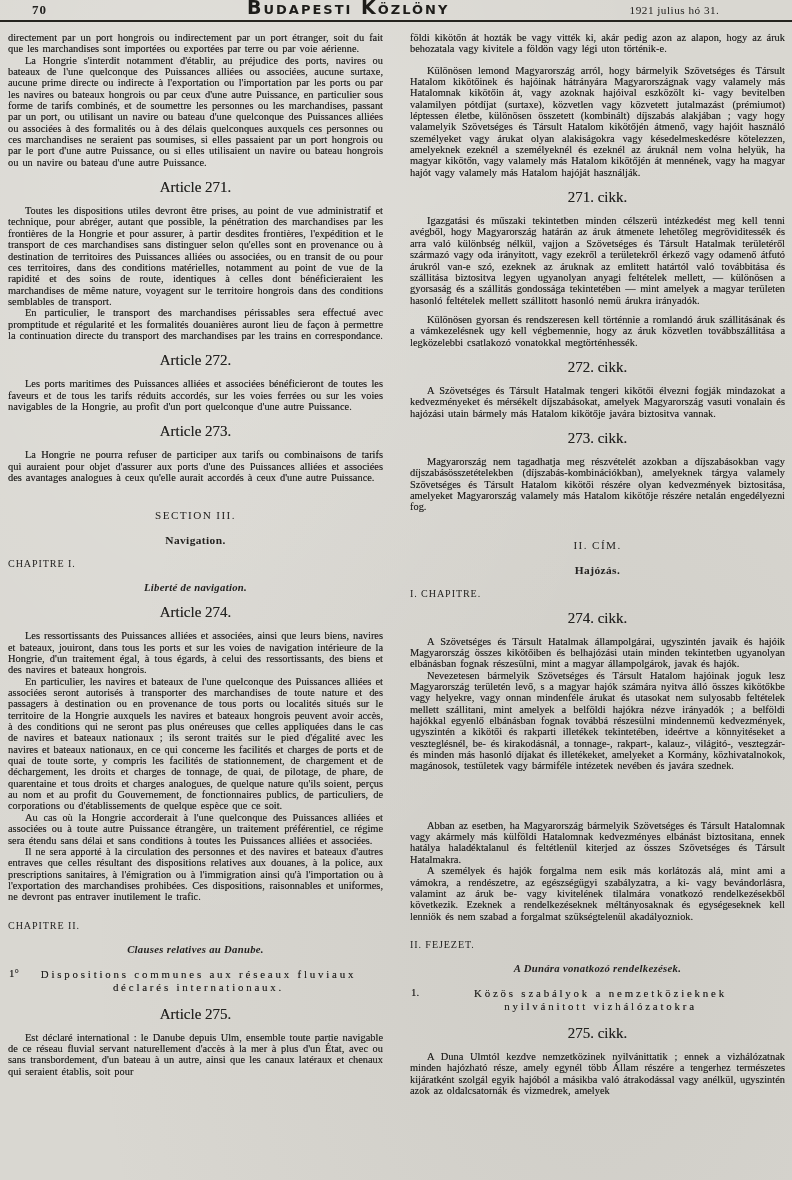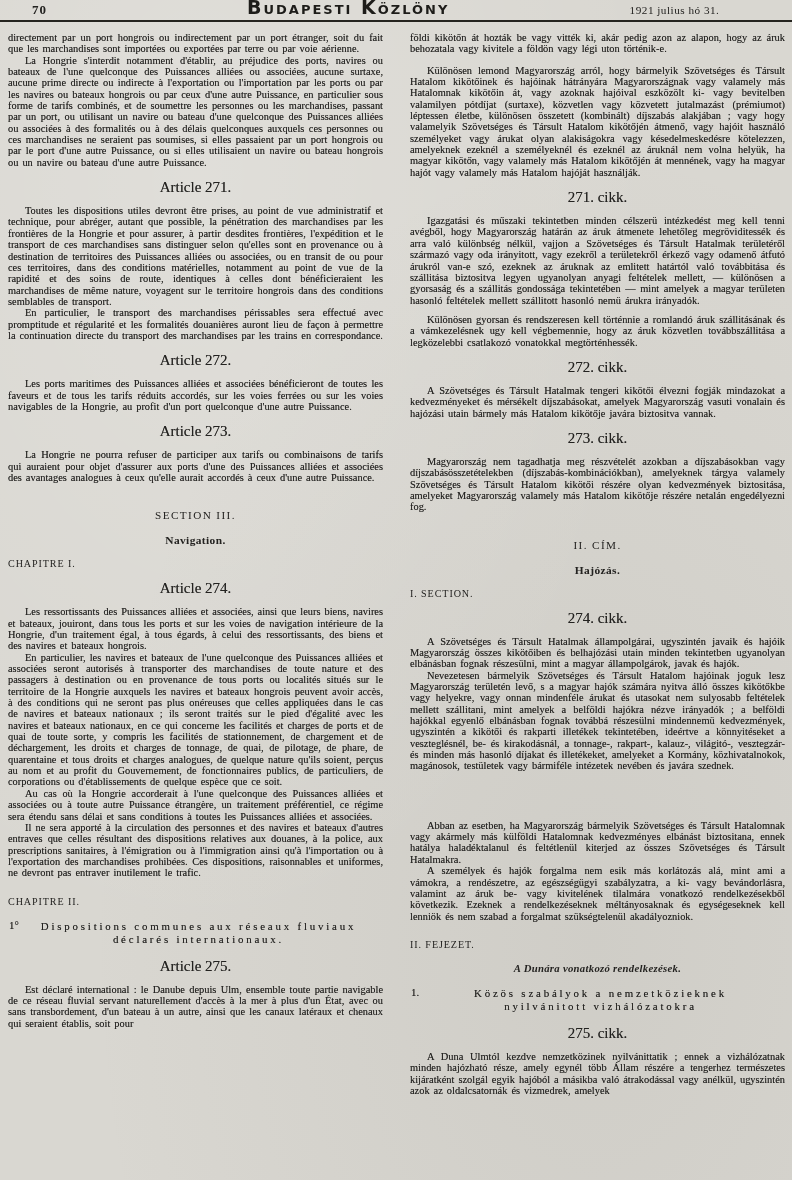--- a/index.html
+++ b/index.html
@@ -79,47 +79,49 @@
       <div class="b-art">Article 271.</div>
       <p class="b-para">Toutes les dispositions utiles devront être prises, au point de vue administratif et technique, pour abréger, autant que possible, la pénétration des marchandises par les frontières de la Hongrie et pour assurer, à partir desdites frontières, l'expédition et le transport de ces marchandises sans distinguer selon qu'elles sont en provenance ou à destination de territoires des Puissances alliées ou associées, ou en transit de ou pour ces territoires, dans des conditions matérielles, notamment au point de vue de la rapidité et des soins de route, identiques à celles dont bénéficieraient les marchandises de même nature, voyagent sur le territoire hongrois dans des conditions semblables de transport.</p>
       <p class="b-para">En particulier, le transport des marchandises périssables sera effectué avec promptitude et régularité et les formalités douanières auront lieu de façon à permettre la continuation directe du transport des marchandises par les trains en correspondance.</p>
       <div class="b-art">Article 272.</div>
       <p class="b-para">Les ports maritimes des Puissances alliées et associées bénéficieront de toutes les faveurs et de tous les tarifs réduits accordés, sur les voies ferrées ou sur les voies navigables de la Hongrie, au profit d'un port quelconque d'une autre Puissance.</p>
       <div class="b-art">Article 273.</div>
       <p class="b-para">La Hongrie ne pourra refuser de participer aux tarifs ou combinaisons de tarifs qui auraient pour objet d'assurer aux ports d'une des Puissances alliées et associées des avantages analogues à ceux qu'elle aurait accordés à ceux d'une autre Puissance.</p>
       <div class="b-sec">SECTION III.</div>
       <div class="b-nav">Navigation.</div>
       <div class="b-chap">CHAPITRE I.</div>
+      <div class="b-ital">Liberté de navigation.</div>
       <div class="b-art">Article 274.</div>
       <p class="b-para">Les ressortissants des Puissances alliées et associées, ainsi que leurs biens, navires et bateaux, jouiront, dans tous les ports et sur les voies de navigation intérieure de la Hongrie, d'un traitement égal, à tous égards, à celui des ressortissants, des biens et des navires et bateaux hongrois.</p>
       <p class="b-para">En particulier, les navires et bateaux de l'une quelconque des Puissances alliées et associées seront autorisés à transporter des marchandises de toute nature et des passagers à destination ou en provenance de tous ports ou localités situés sur le territoire de la Hongrie auxquels les navires et bateaux hongrois peuvent avoir accès, à des conditions qui ne seront pas plus onéreuses que celles appliquées dans le cas de navires et bateaux nationaux ; ils seront traités sur le pied d'égalité avec les navires et bateaux nationaux, en ce qui concerne les facilités et charges de ports et de quai de toute sorte, y compris les facilités de stationnement, de chargement et de déchargement, les droits et charges de tonnage, de quai, de pilotage, de phare, de quarentaine et tous droits et charges analogues, de quelque nature qu'ils soient, perçus au nom et au profit du Gouvernement, de fonctionnaires publics, de particuliers, de corporations ou d'établissements de quelque espèce que ce soit.</p>
       <p class="b-para">Au cas où la Hongrie accorderait à l'une quelconque des Puissances alliées et associées ou à toute autre Puissance étrangère, un traitement préférentiel, ce régime sera étendu sans délai et sans conditions à toutes les Puissances alliées et associées.</p>
       <p class="b-para">Il ne sera apporté à la circulation des personnes et des navires et bateaux d'autres entraves que celles résultant des dispositions relatives aux douanes, à la police, aux prescriptions sanitaires, à l'émigration ou à l'immigration ainsi qu'à l'importation ou à l'exportation des marchandises prohibées. Ces dispositions, raisonnables et uniformes, ne devront pas entraver inutilement le trafic.</p>
       <div class="b-chap b-chap2">CHAPITRE II.</div>
+      <div class="b-ital">Clauses relatives au Danube.</div>
       <div class="b-spread">
         <span class="spread-marker">1°</span>
         <span>Dispositions communes aux réseaux fluviaux déclarés internationaux.</span>
       </div>
       <div class="b-art">Article 275.</div>
       <p class="b-para">Est déclaré international : le Danube depuis Ulm, ensemble toute partie navigable de ce réseau fluvial servant naturellement d'accès à la mer à plus d'un État, avec ou sans transbordement, d'un bateau à un autre, ainsi que les canaux latéraux et chenaux qui seraient établis, soit pour</p>
     </div>
 
     <div class="col">
       <p class="b-para noindent">földi kikötőn át hozták be vagy vitték ki, akár pedig azon az alapon, hogy az áruk behozatala vagy kivitele a földön vagy légi uton történik-e.</p>
       <p class="b-para gap-1">Különösen lemond Magyarország arról, hogy bármelyik Szövetséges és Társult Hatalom kikötőinek és hajóinak hátrányára Magyarországnak vagy valamely más Hatalomnak kikötőin át, vagy azoknak hajóival eszközölt ki- vagy bevitelben valamilyen pótdíjat (surtaxe), közvetlen vagy közvetett jutalmazást (prémiumot) léptessen életbe, különösen összetett (kombinált) díjszabás alakjában ; vagy hogy valamelyik Szövetséges és Társult Hatalom kikötőjén átmenő, vagy hajóit használó személyeket vagy árukat olyan alakiságokra vagy késedelmeskedésre kötelezzen, amelyeknek ezeknél a személyeknél és ezeknél az áruknál nem volna helyük, ha magyar kikötőn, vagy valamely más Hatalom kikötőjén át mennének, vagy ha magyar hajót vagy valamely más Hatalom hajóját használják.</p>
       <div class="b-art">271. cikk.</div>
       <p class="b-para">Igazgatási és műszaki tekintetben minden célszerü intézkedést meg kell tenni avégből, hogy Magyarország határán az áruk átmenete lehetőleg megröviditessék és arra való különbség nélkül, vajjon a Szövetséges és Társult Hatalmak területéről származó vagy oda irányitott, vagy ezekről a területekről érkező vagy odamenő átfutó árukról van-e szó, ezeknek az áruknak az emlitett határtól való továbbitása és szállitása biztositva legyen ugyanolyan anyagi feltételek mellett, — különösen a gyorsaság és a szállitás gondossága tekintetében — mint amelyek a magyar területen hasonló feltételek mellett szállitott hasonló nemü árukra irányadók.</p>
       <p class="b-para gap-2">Különösen gyorsan és rendszeresen kell történnie a romlandó áruk szállitásának és a vámkezelésnek ugy kell végbemennie, hogy az áruk közvetlen továbbszállitása a legközelebbi csatlakozó vonatokkal megtörténhessék.</p>
       <div class="b-art">272. cikk.</div>
       <p class="b-para">A Szövetséges és Társult Hatalmak tengeri kikötői élvezni fogják mindazokat a kedvezményeket és mérsékelt díjszabásokat, amelyek Magyarország vasuti vonalain és hajózási utain bármely más Hatalom kikötője javára biztositva vannak.</p>
       <div class="b-art">273. cikk.</div>
       <p class="b-para">Magyarország nem tagadhatja meg részvételét azokban a díjszabásokban vagy díjszabásösszetételekben (díjszabás-kombinációkban), amelyeknek tárgya valamely Szövetséges és Társult Hatalom kikötői részére olyan kedvezmények biztositása, amelyeket Magyarország valamely más Hatalom kikötője részére netalán engedélyezni fog.</p>
       <div class="b-sec">II. CÍM.</div>
       <div class="b-nav">Hajózás.</div>
-      <div class="b-chap">I. SECTION.</div>
+      <div class="b-chap">I. CHAPITRE.</div>
       <div class="b-art">274. cikk.</div>
       <p class="b-para">A Szövetséges és Társult Hatalmak állampolgárai, ugyszintén javaik és hajóik Magyarország összes kikötőiben és belhajózási utain minden tekintetben ugyanolyan elbánásban fognak részesülni, mint a magyar állampolgárok, javak és hajók.</p>
       <p class="b-para">Nevezetesen bármelyik Szövetséges és Társult Hatalom hajóinak joguk lesz Magyarország területén levő, s a magyar hajók számára nyitva álló összes kikötőkbe vagy helyekre, vagy onnan mindenféle árukat és utasokat nem sulyosabb feltételek mellett szállitani, mint amelyek a belföldi hajókra nézve irányadók ; a belföldi hajókkal egyenlő elbánásban fognak továbbá részesülni mindennemü kedvezmények, ugyszintén a kikötői és rakparti illetékek tekintetében, ideértve a könnyitéseket a veszteglésnél, be- és kirakodásnál, a tonnage-, rakpart-, kalauz-, világitó-, vesztegzár- és minden más hasonló díjakat és illetékeket, amelyeket a Kormány, közhivatalnokok, magánosok, testületek vagy bármiféle intézetek nevében és javára szednek.</p>
       <p class="b-para gap-big">Abban az esetben, ha Magyarország bármelyik Szövetséges és Társult Hatalomnak vagy akármely más külföldi Hatalomnak kedvezményes elbánást biztositana, ennek hatálya haladéktalanul és feltétlenül kiterjed az összes Szövetséges és Társult Hatalmakra.</p>
       <p class="b-para">A személyek és hajók forgalma nem esik más korlátozás alá, mint ami a vámokra, a rendészetre, az egészségügyi szabályzatra, a ki- vagy bevándorlásra, valamint az áruk be- vagy kivitelének tilalmára vonatkozó rendelkezésekből következik. Ezeknek a rendelkezéseknek méltányosaknak és egységeseknek kell lenniök és nem szabad a forgalmat szükségtelenül akadályozniok.</p>
       <div class="b-chap b-chap2">II. FEJEZET.</div>
       <div class="b-ital">A Dunára vonatkozó rendelkezések.</div>
       <div class="b-spread">
         <span class="spread-marker">1.</span>
         <span>Közös szabályok a nemzetközieknek nyilvánitott vizhálózatokra</span>

